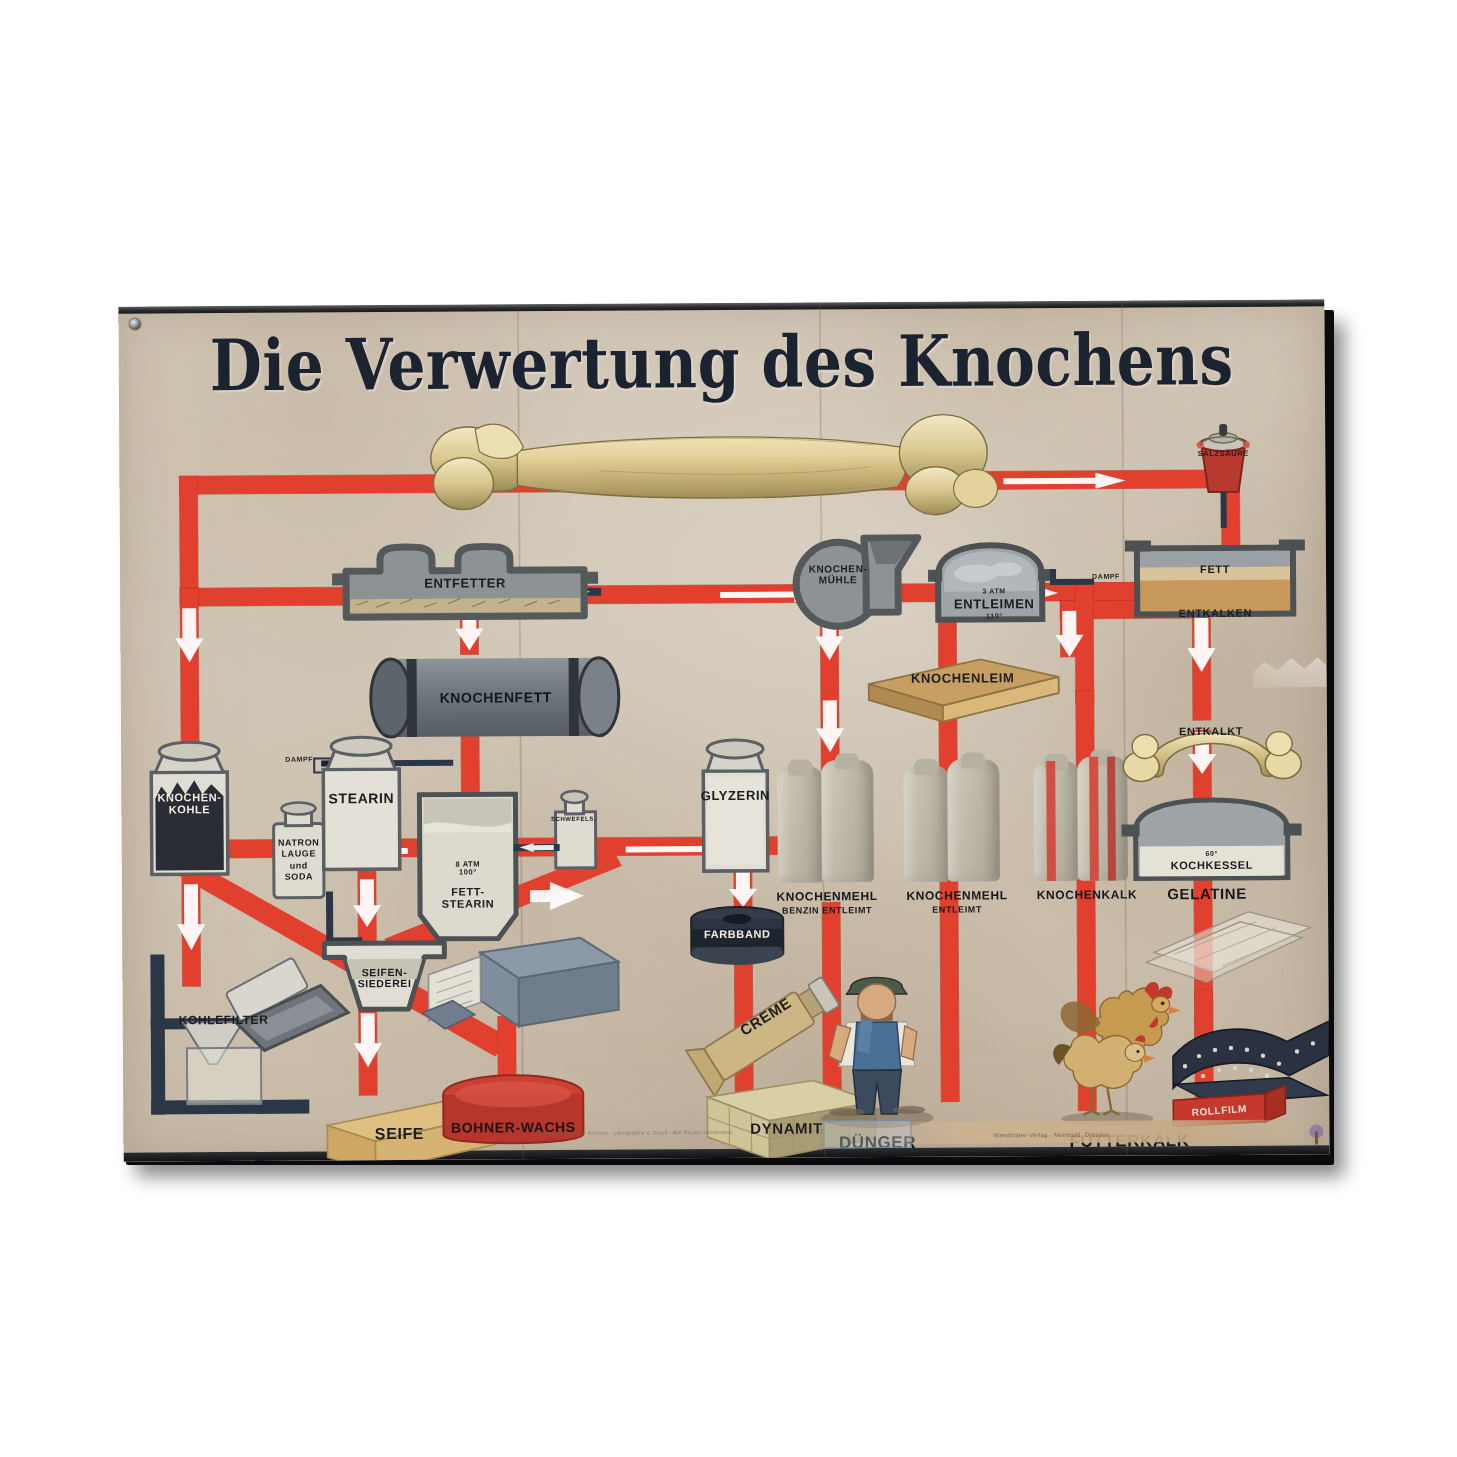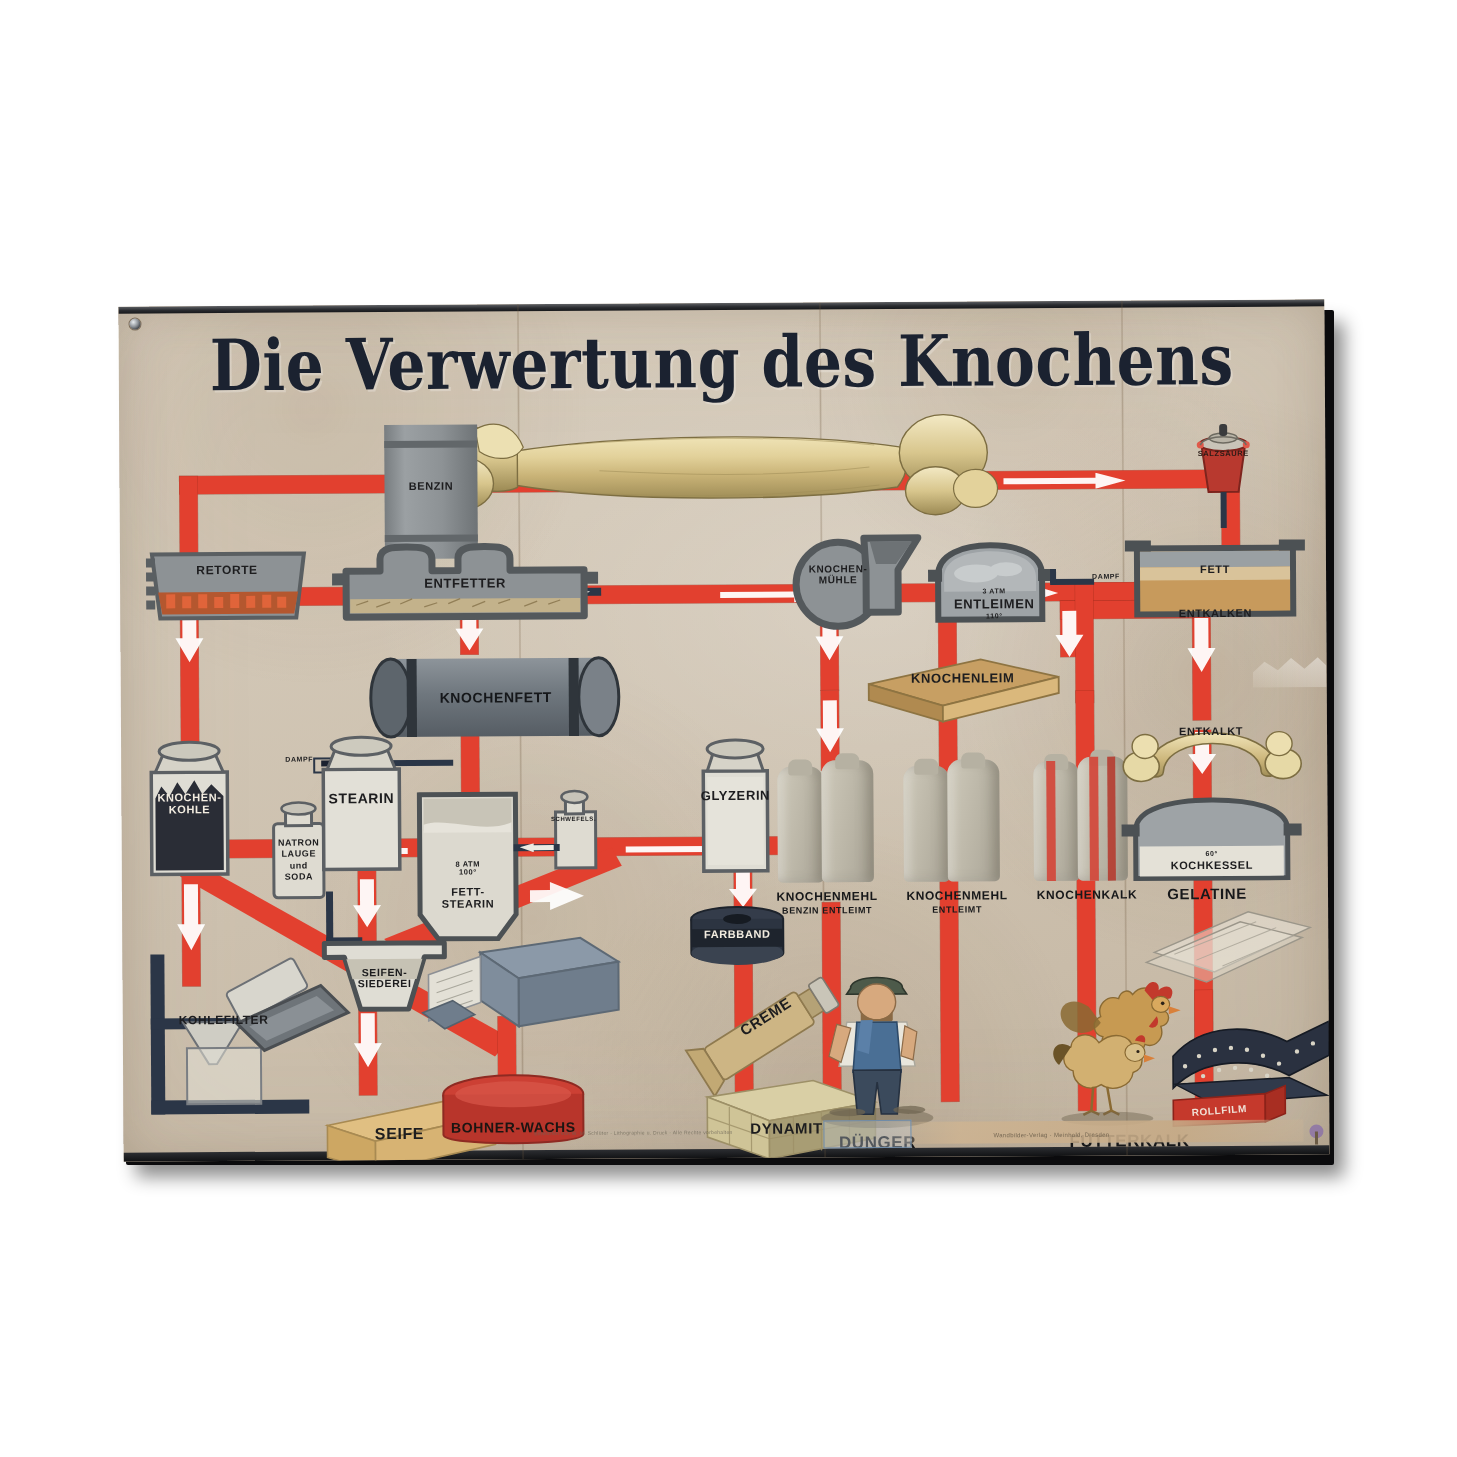--- a/index.html
+++ b/index.html
@@ -266,55 +266,27 @@
         <ellipse cx="516" cy="94" rx="30" ry="24" fill="url(#boneS)" stroke="#7d6e42" stroke-width="1.4"></ellipse>
         <ellipse cx="556" cy="92" rx="22" ry="19" fill="#e3d29b" stroke="#7d6e42" stroke-width="1.2"></ellipse>
 
         <g stroke="#a08e58" stroke-width="1" fill="none" opacity=".55">
           <path d="M140,92 C240,100 360,100 460,88"></path>
           <path d="M150,46 C250,38 360,38 455,48"></path>
           <path d="M180,72 C280,78 380,78 450,70"></path>
         </g>
       </svg>
 
-      <div id="benzin" class="p">
-        <div class="band" style="top:16px"></div>
-        <div class="band" style="top:110px"></div>
-        <div class="lbl" style="left:0;right:0;top:56px;font-size:11px;">BENZIN</div>
-      </div>
 
       <div class="dpipe p" style="left:353px;top:248px;width:8px;height:44px;"></div>
       <div class="dpipe p" style="left:353px;top:284px;width:128px;height:8px;"></div>
       <svg class="ar" style="left:396px;top:282px;width:78px;height:12px;">
         <polygon points="74,6 54,0 54,3 2,3 2,9 54,9 54,12" fill="#f1ece2"></polygon>
         </svg>
 
-      <div id="retorte" class="p">
-        <svg class="fig" style="left:-6px;top:-4px;width:164px;height:76px;">
-          <path d="M6,4 L158,4 L150,68 L14,68 Z" fill="#8d9295" stroke="#5a5f62" stroke-width="4"></path>
-          <path d="M12,42 L152,42 L148,64 L16,64 Z" fill="#b4572f"></path>
-          <g fill="#e0643a">
-            <rect x="20" y="44" width="9" height="14"></rect>
-              <rect x="36" y="46" width="9" height="12"></rect>
-            <rect x="52" y="44" width="9" height="14"></rect>
-              <rect x="68" y="47" width="9" height="11"></rect>
-            <rect x="84" y="44" width="9" height="14"></rect>
-              <rect x="100" y="46" width="9" height="12"></rect>
-            <rect x="116" y="45" width="9" height="13"></rect>
-              <rect x="131" y="47" width="9" height="11"></rect>
-          </g>
-          <g fill="#5a5f62">
-            <rect x="0" y="8" width="9" height="9"></rect>
-              <rect x="0" y="22" width="9" height="9"></rect>
-            <rect x="0" y="36" width="9" height="9"></rect>
-              <rect x="0" y="50" width="9" height="9"></rect>
-          </g>
-        </svg>
-        <div class="lbl" style="left:0;right:0;top:10px;font-size:12px;">RETORTE</div>
-      </div>
 
       <svg class="fig" style="left:212px;top:240px;width:266px;height:80px;">
         <path d="M14,26 L48,26 L48,14 C48,2 62,2 74,2 C86,2 100,2 100,14 L100,26 L126,26 L126,14 C126,2 140,2 152,2 C164,2 178,2 178,14 L178,26 L252,26 L252,72 L14,72 Z" fill="#8d9295" stroke="#54595c" stroke-width="7" stroke-linejoin="round"></path>
         <rect x="0" y="28" width="16" height="12" fill="#54595c"></rect>
         <rect x="250" y="28" width="16" height="12" fill="#54595c"></rect>
         <path d="M18,54 L248,54 L248,68 L18,68 Z" fill="#c3b28b"></path>
         <g stroke="#8d7a52" stroke-width="1.3" opacity=".9">
           <path d="M24,60 l12,-4 M44,62 l14,-5 M68,59 l12,-5 M92,62 l13,-4 M116,59 l12,-5 M140,62 l13,-5 M166,59 l12,-4 M192,62 l13,-5 M216,60 l12,-4"></path>
         </g>
       </svg>

